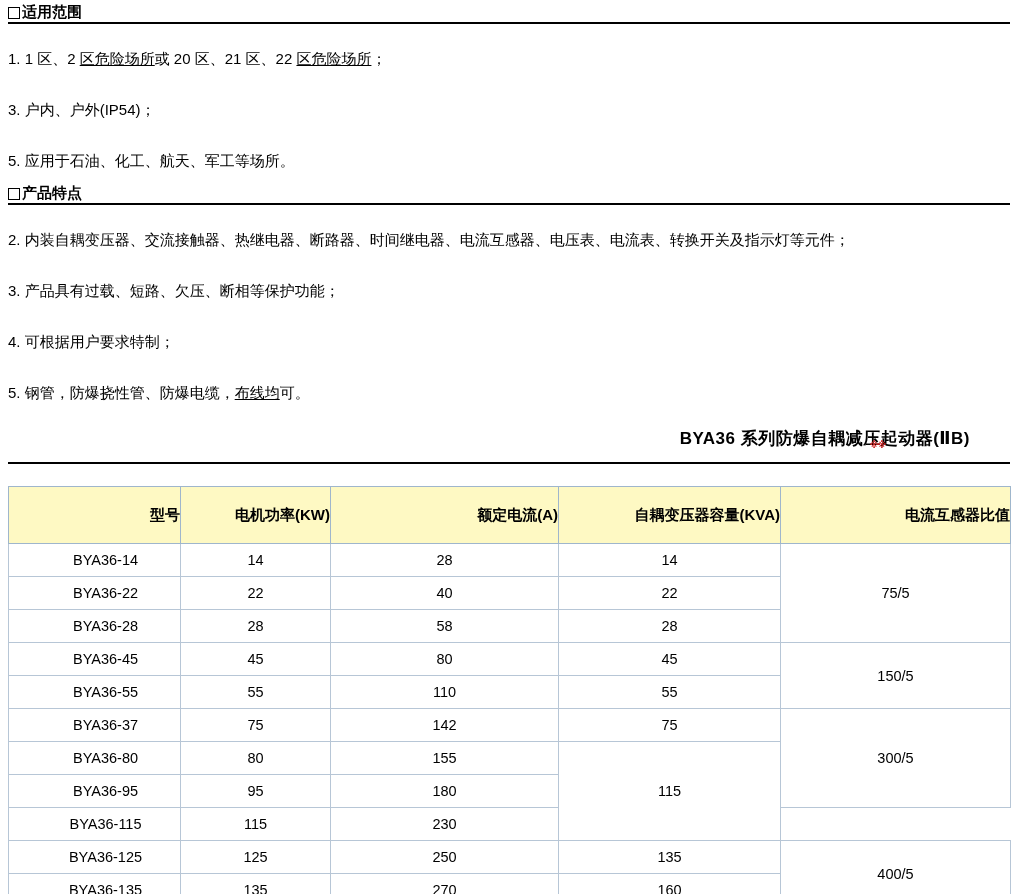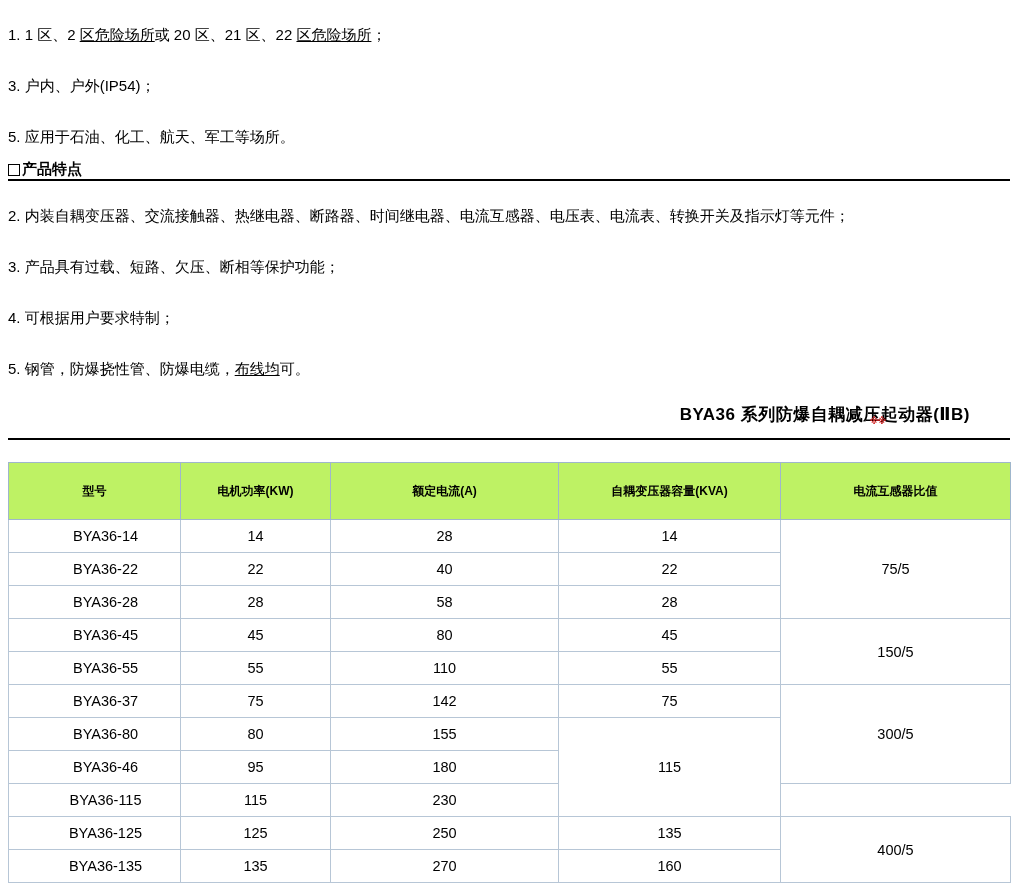--- a/index.html
+++ b/index.html
@@ -93,41 +93,46 @@
     font-size: 14.5px;
   }
   table.spec th, table.spec td {
     border: 1px solid #b7c6d6;
     text-align: center;
     vertical-align: middle;
     height: 32px;
     padding: 0;
   }
   table.spec thead th {
-    background: #bef264;
+    background: #fef9c3;
     font-weight: bold;
     height: 56px;
-    font-size: 12px;
+    font-size: 15px;
     border-color: #9fb6cc;
+    text-align: right;
   }
   table.spec td.model {
     text-align: center;
     padding-left: 22px;
   }
   col.c1 { width: 172px; }
   col.c2 { width: 150px; }
   col.c3 { width: 228px; }
   col.c4 { width: 222px; }
   col.c5 { width: 230px; }
 </style>
 </head>
 <body>
 
 <div class="page">
 
+  <div class="section-head">
+    <span class="box"></span>
+    <span>适用范围</span>
+  </div>
 
   <div class="line">
     1. 1 区、2 <span class="u">区危险场所</span>或 20 区、21 区、22 <span class="u">区危险场所</span>；
   </div>
   <div class="line">3. 户内、户外(IP54)；</div>
   <div class="line">5. 应用于石油、化工、航天、军工等场所。</div>
 
   <div class="gap-sm"></div>
 
   <div class="section-head">
@@ -208,21 +213,21 @@
         <td>75</td>
         <td rowspan="3">300/5</td>
       </tr>
       <tr>
         <td class="model">BYA36-80</td>
         <td>80</td>
         <td>155</td>
         <td rowspan="3">115</td>
       </tr>
       <tr>
-        <td class="model">BYA36-46</td>
+        <td class="model">BYA36-95</td>
         <td>95</td>
         <td>180</td>
       </tr>
       <tr>
         <td class="model">BYA36-115</td>
         <td>115</td>
         <td>230</td>
       </tr>
       <tr>
         <td class="model">BYA36-125</td>

